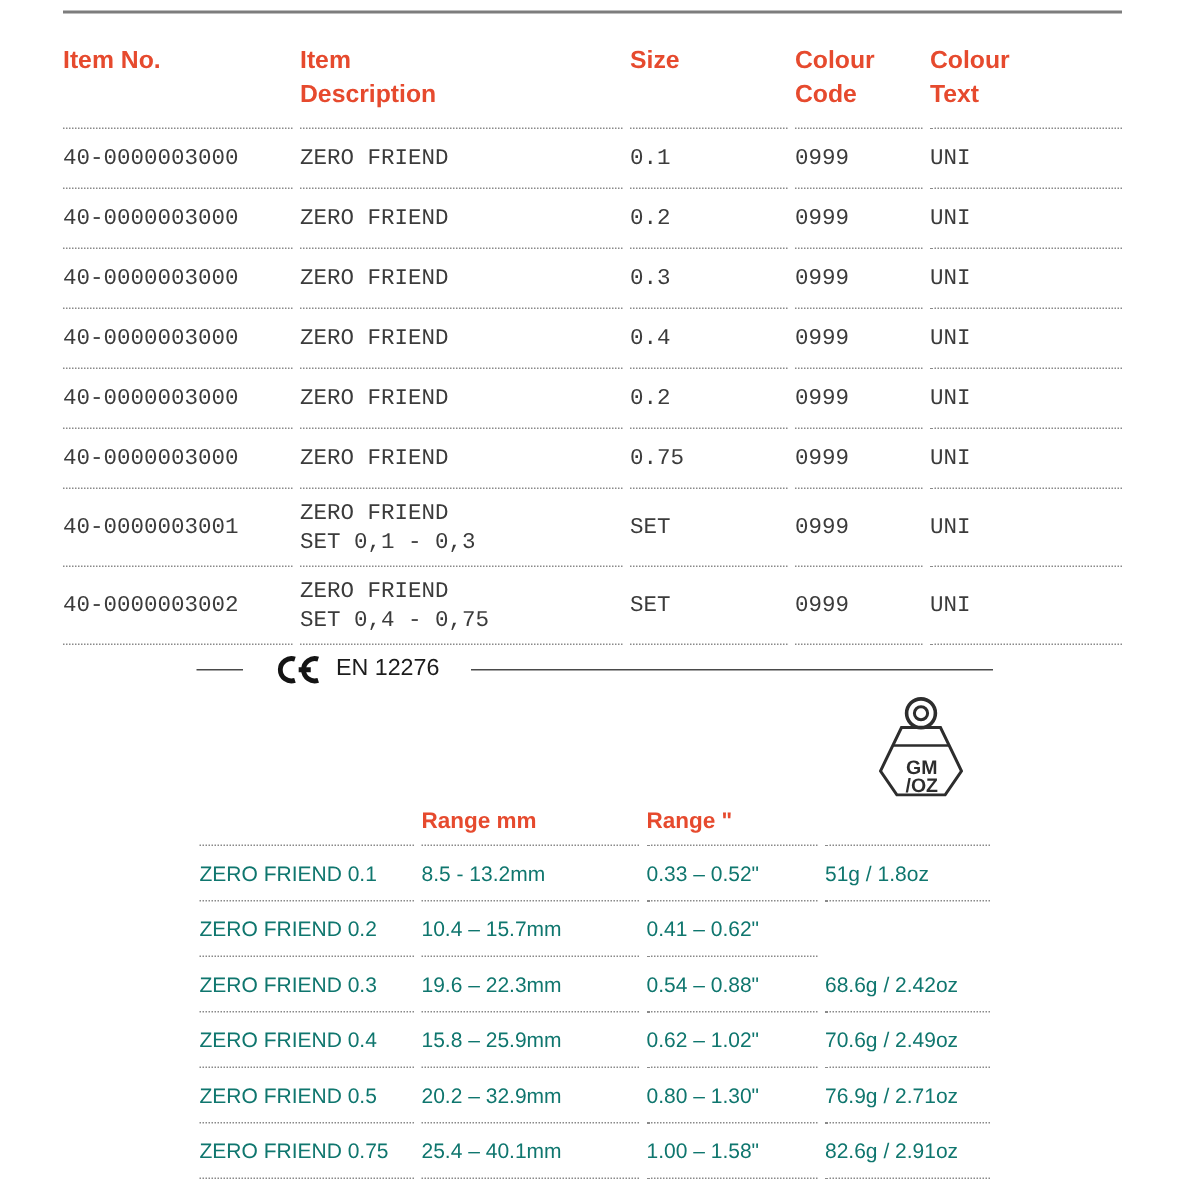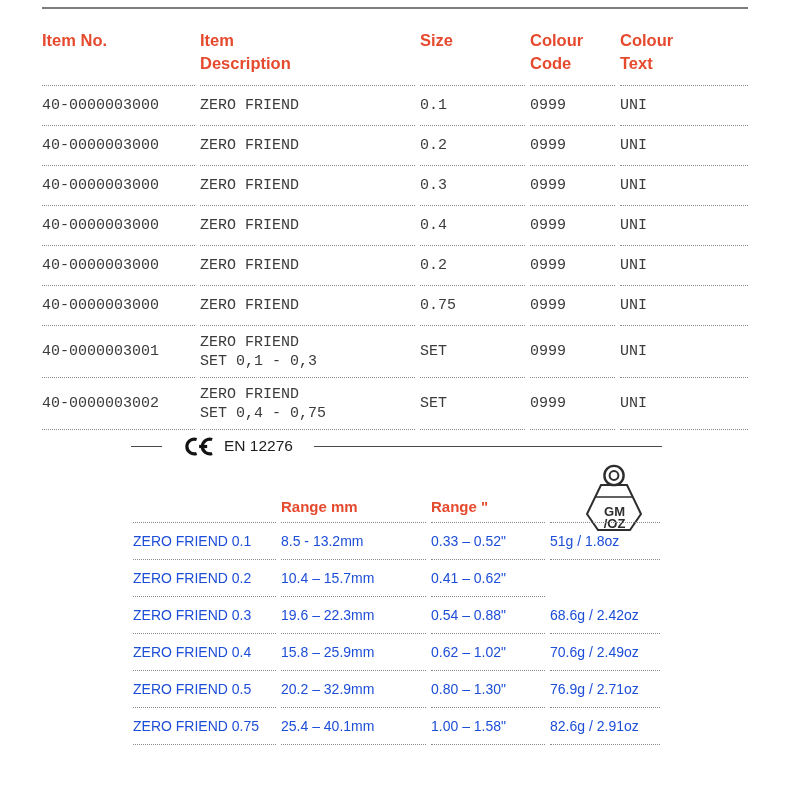--- a/index.html
+++ b/index.html
@@ -32,30 +32,30 @@
   .ce svg{margin-left:21px;display:block;}
   .ce .ce-label{margin-left:10px;font-size:15.5px;color:#1c1c1c;white-space:nowrap;}
   
   .wicon{position:absolute;left:586px;top:463px;width:56px;height:68px;text-align:right;}
   .wicon svg{display:block;}
   .wicon text{
     font-family:"Liberation Sans","DejaVu Sans",sans-serif;
     font-weight:bold;font-size:13px;fill:#2d2d2d;
   }
   
-  .t2{position:absolute;left:133px;top:482px;width:527px;}
+  .t2{position:absolute;left:133px;top:523px;width:527px;}
   .t2h,.t2r{display:grid;grid-template-columns:143px 145px 114px 1fr;column-gap:5px;}
   .t2h .hc{
     height:41px;display:flex;align-items:flex-end;padding-bottom:7px;box-sizing:border-box;
     border-bottom:1px dotted #8a8a8a;color:#e64a2e;font-size:15px;font-weight:bold;
   }
   .t2r{height:37px;}
   .t2r .c{
     display:flex;align-items:center;border-bottom:1px dotted #8a8a8a;
-    color:#1d4ed8;font-size:14px;white-space:nowrap;
+    color:#0f766e;font-size:14px;white-space:nowrap;
   }
 </style>
 </head>
 <body>
 
 <section class="t1">
   <div class="t1h">
     <div class="hc">
       <span>Item No.</span>
       <span></span>

